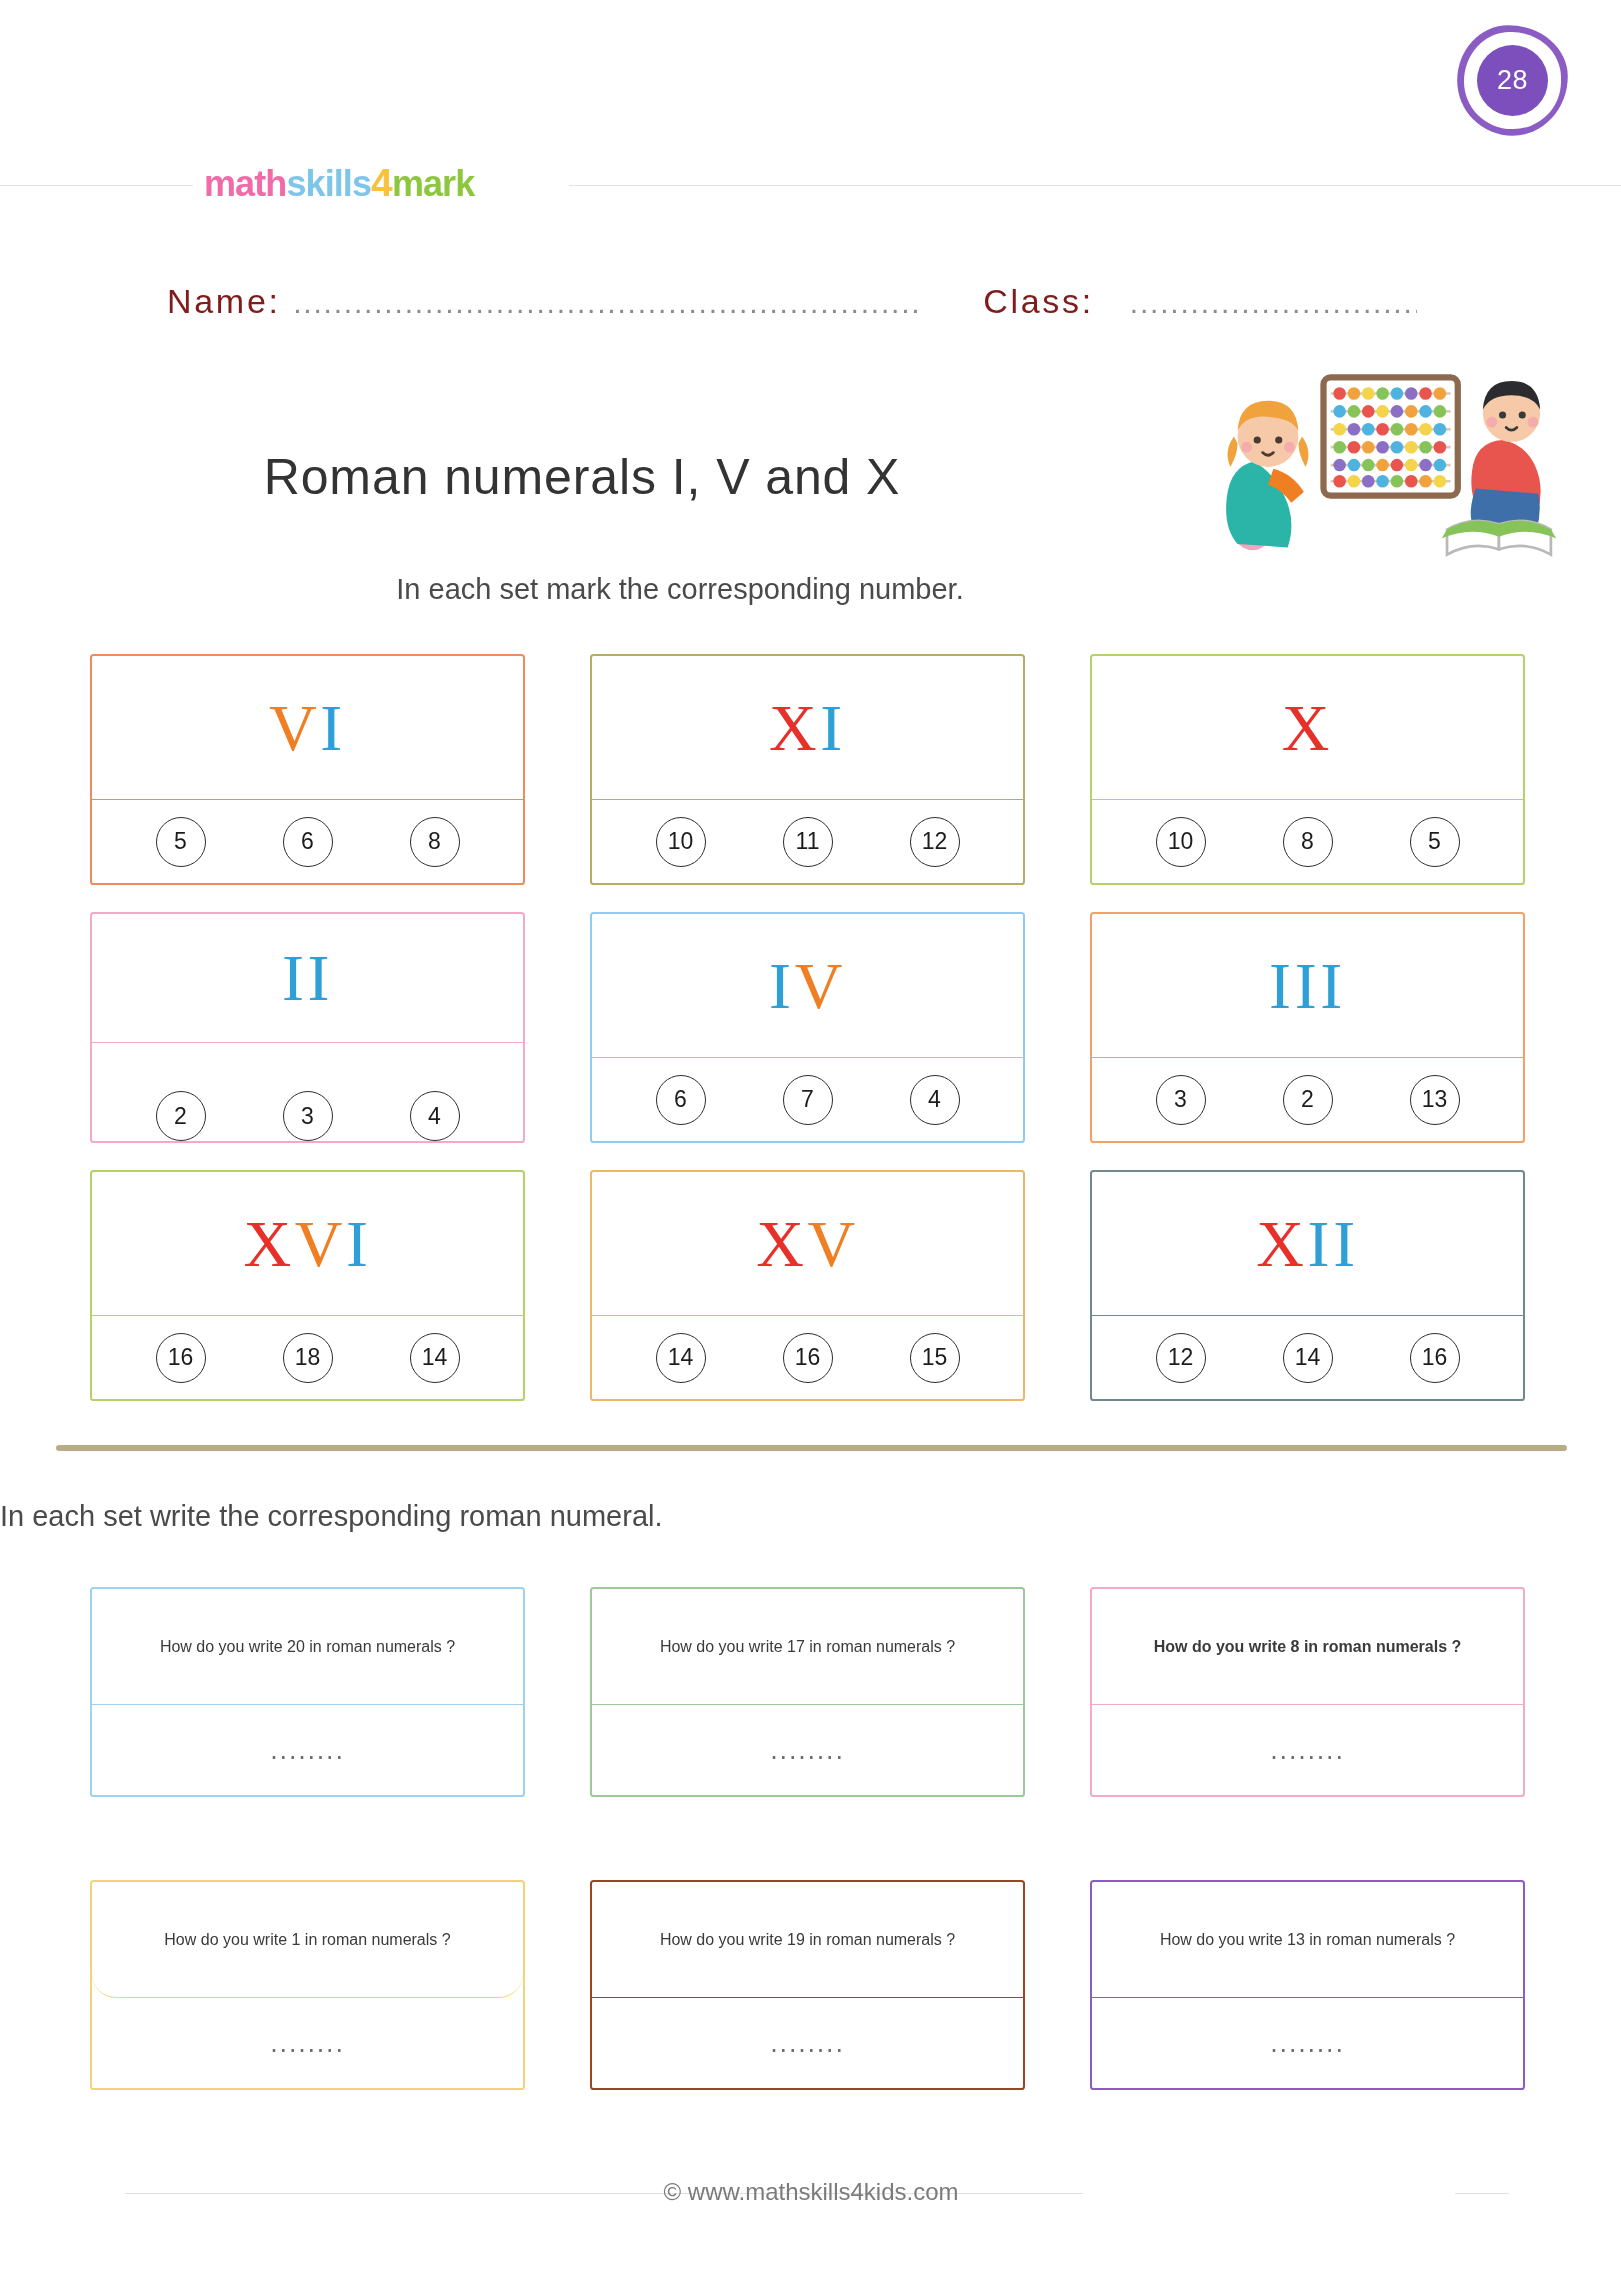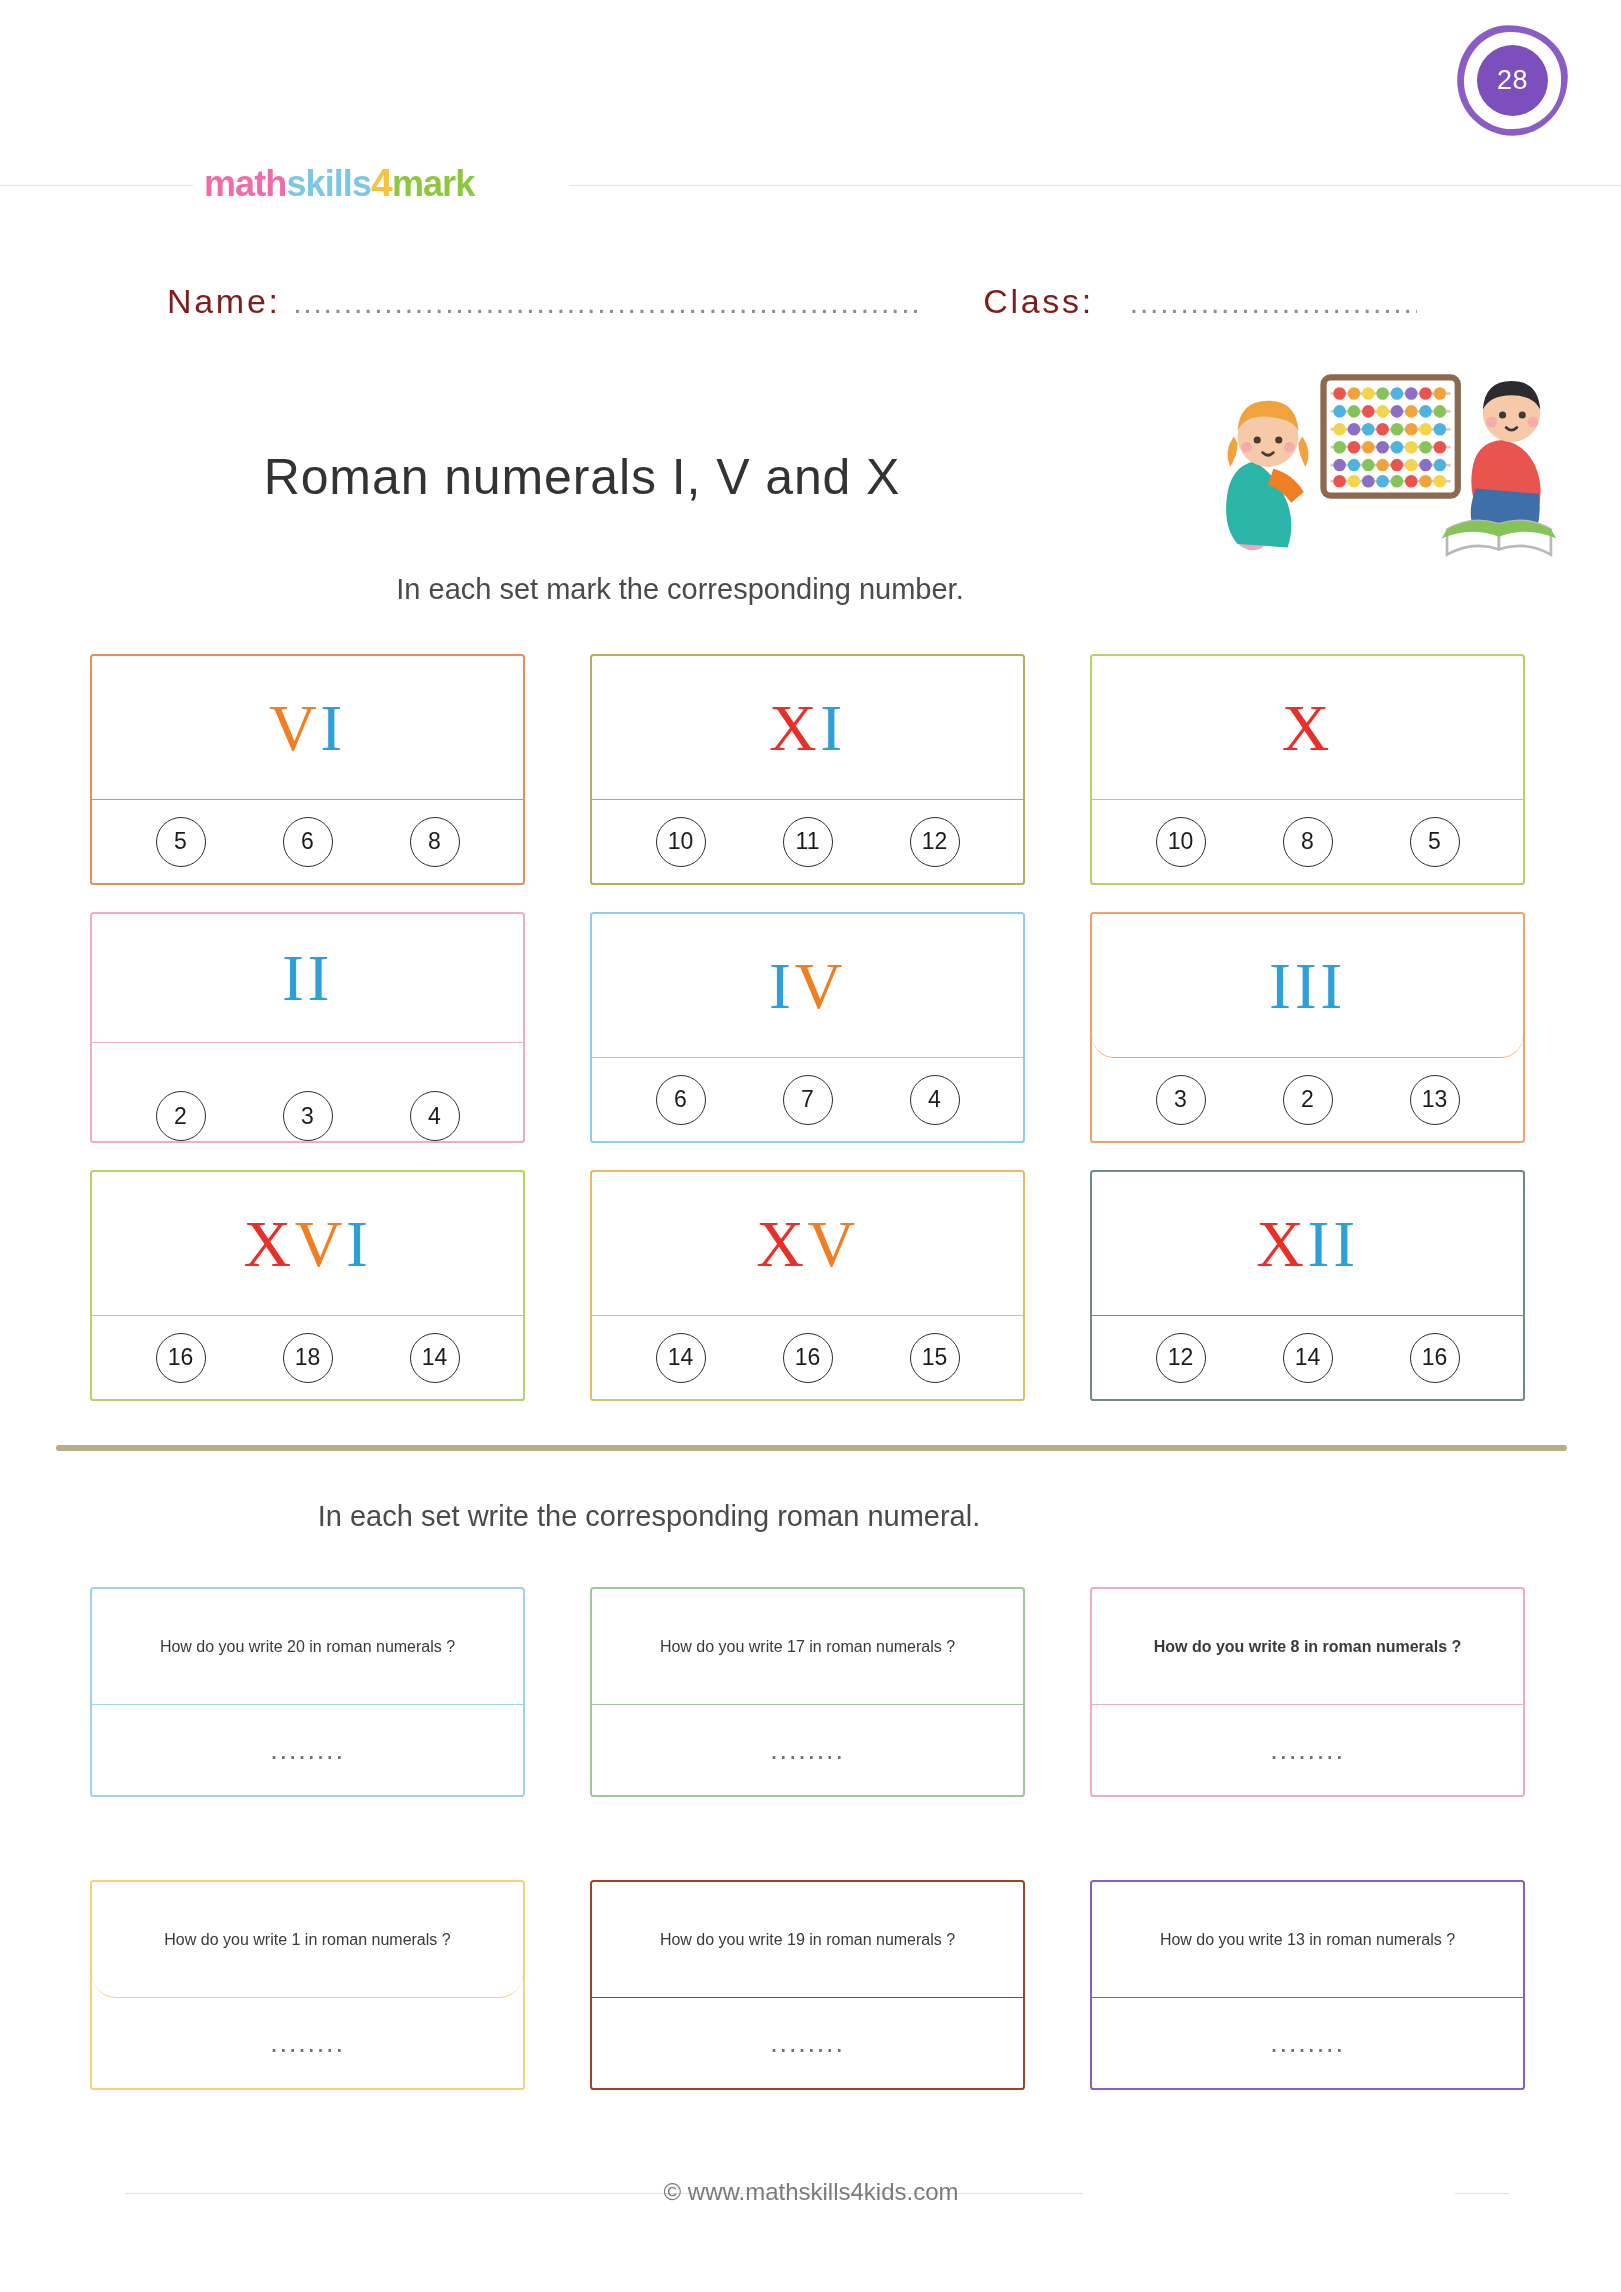--- a/index.html
+++ b/index.html
@@ -201,21 +201,21 @@
     height: 6.3px;
     background: #b8ab86;
     border-radius: 3.6px;
   }
 
   .subtitle2 {
     position: absolute;
     left: 0;
     top: 1500px;
     width: 1298px;
-    text-align: center;
+    text-align: left;
     font-size: 29px;
     color: #4a4a4a;
   }
 
   
   .grid2 {
     position: absolute;
     left: 90px;
     top: 1587px;
     width: 1448px;
@@ -443,21 +443,21 @@
       <div class="card-top" style="border-bottom-color: rgb(142, 205, 240);">
         <div class="roman"><span style="color: rgb(47, 159, 216);">I</span><span style="color: rgb(239, 127, 34);">V</span></div>
       </div>
       <div class="card-bottom">
         <div class="opt">6</div>
         <div class="opt">7</div>
         <div class="opt">4</div>
       </div>
     </div>
     <div class="card" style="border-color: rgb(244, 160, 106);">
-      <div class="card-top" style="border-bottom-color: rgb(244, 160, 106); border-radius: 22px;">
+      <div class="card-top" style="border-bottom-color: rgb(244, 160, 106);">
         <div class="roman"><span style="color: rgb(47, 159, 216);">I</span><span style="color: rgb(47, 159, 216);">I</span><span style="color: rgb(47, 159, 216);">I</span></div>
       </div>
       <div class="card-bottom">
         <div class="opt">3</div>
         <div class="opt">2</div>
         <div class="opt">13</div>
       </div>
     </div>
     <div class="card" style="border-color: rgb(181, 210, 106);">
       <div class="card-top" style="border-bottom-color: rgb(181, 210, 106);">

